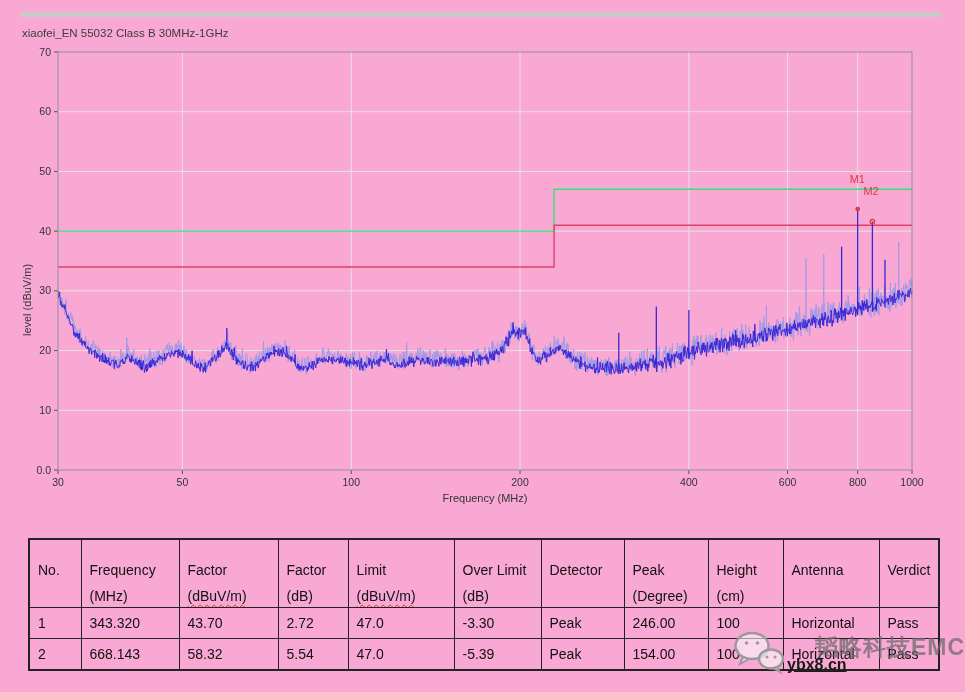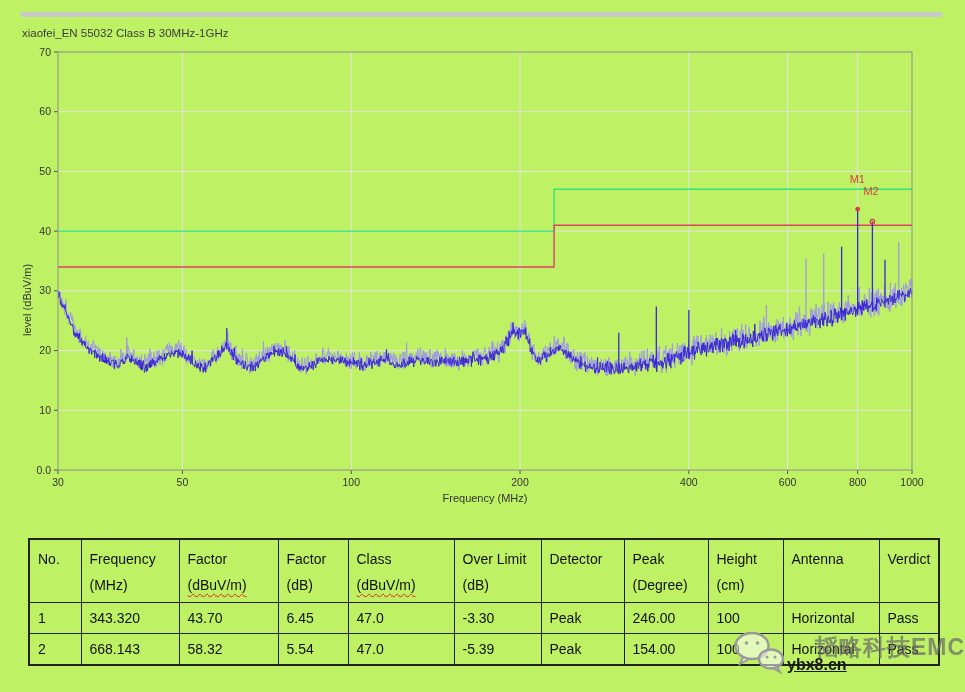--- a/index.html
+++ b/index.html
@@ -1,33 +1,33 @@
 <!DOCTYPE html>
 <html><head>
 <meta charset="utf-8">
 <style>
   html,body{margin:0;padding:0;background:#fff;}
-  .page{position:relative;width:965px;height:692px;background:#bef264;overflow:hidden;
+  .page{position:relative;width:965px;height:692px;background:#f9a8d4;overflow:hidden;
         font-family:"Liberation Sans",sans-serif;color:#1f1f1f;}
   .topbar{position:absolute;left:20px;top:12px;width:922px;height:5px;background:#c9c9c9;border-radius:2px;}
   .chart-title{position:absolute;left:22px;top:27px;font-size:11.5px;color:#3c3c3c;}
   svg.chart{position:absolute;left:0;top:0;}
   .axis-title{font-size:11px;fill:#333;}
   .tick-label{font-size:10.5px;fill:#333;}
   .marker-label{font-size:11px;fill:#d93b44;}
   
   .results-wrap{position:absolute;left:28px;top:538px;}
   table.results{border-collapse:collapse;table-layout:fixed;width:910px;
         border:2px solid #222;font-size:14px;color:#111;}
   table.results th,table.results td{border:1px solid #222;text-align:left;
         padding:0 4px 0 8px;font-weight:normal;overflow:hidden;white-space:nowrap;}
   table.results th{height:62px;vertical-align:top;}
   table.results td{height:30px;vertical-align:middle;}
   .thl{height:26px;line-height:30px;}
-  .thl:first-child{margin-top:4px;}
+  .thl:first-child{margin-top:15px;}
   .misspell{display:inline-block;text-decoration:underline;text-decoration-style:wavy;
         text-decoration-color:#e02020;text-decoration-thickness:1px;text-underline-offset:3px;}
   
   .watermark{position:absolute;left:733px;top:626px;width:215px;height:50px;pointer-events:none;}
   .wm-brand{position:absolute;left:52px;top:6px;font-size:23px;font-weight:700;letter-spacing:1px;
         color:rgba(105,105,105,0.72);white-space:nowrap;padding-left:30px;}
   .wm-site{position:absolute;left:54px;top:30px;font-size:16px;font-weight:700;color:#1a1a1a;
         text-decoration:underline;}
   .wm-icon{position:absolute;left:0;top:4px;}
 </style>
@@ -147,21 +147,21 @@
             </th>
           <th>
             <div class="thl">Factor</div>
               <div class="thl"><span class="misspell">(dBuV/m)</span></div>
             </th>
           <th>
             <div class="thl">Factor</div>
               <div class="thl">(dB)</div>
             </th>
           <th>
-            <div class="thl">Class</div>
+            <div class="thl">Limit</div>
               <div class="thl"><span class="misspell">(dBuV/m)</span></div>
             </th>
           <th>
             <div class="thl">Over Limit</div>
               <div class="thl">(dB)</div>
             </th>
           <th>
             <div class="thl">Detector</div>
               <div class="thl"></div>
             </th>
@@ -181,21 +181,21 @@
             <div class="thl">Verdict</div>
               <div class="thl"></div>
             </th>
         </tr>
       </thead>
       <tbody id="tbody">
           <tr>
             <td>1</td>
             <td>343.320</td>
             <td>43.70</td>
-            <td>6.45</td>
+            <td>2.72</td>
             <td>47.0</td>
             <td>-3.30</td>
             <td>Peak</td>
             <td>246.00</td>
             <td>100</td>
             <td>Horizontal</td>
             <td>Pass</td>
           </tr>
           <tr>
             <td>2</td>

